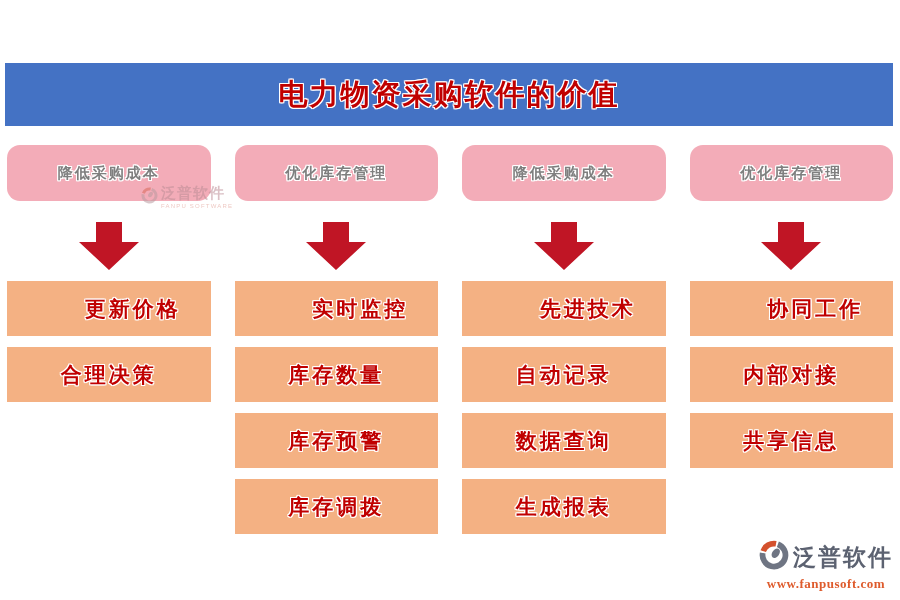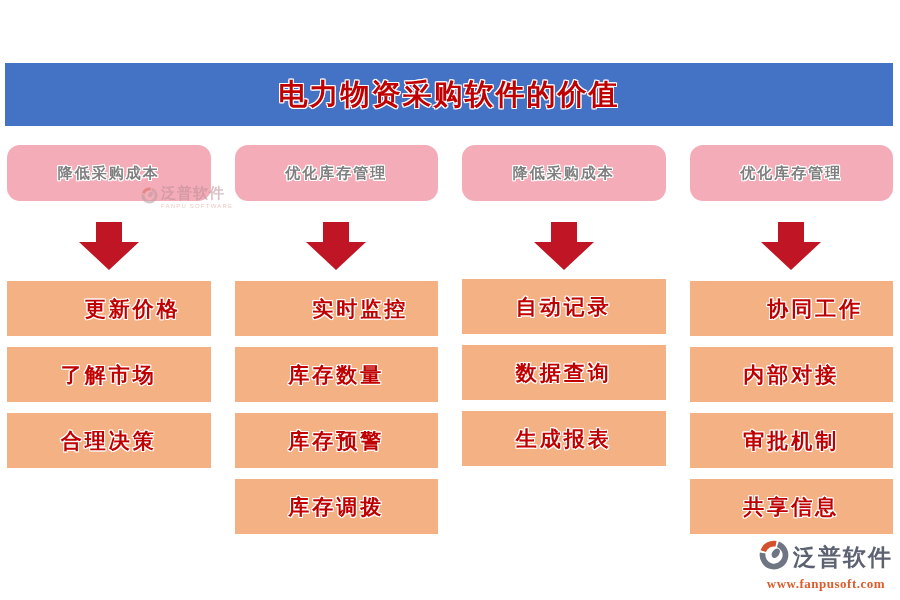--- a/index.html
+++ b/index.html
@@ -64,23 +64,20 @@
       </div>
       <div class="arrow">
         <svg width="60" height="48" viewBox="0 0 60 48">
             <path d="M17 0 H43 V20 H60 L30 48 L0 20 H17 Z" fill="#C01525"></path>
           </svg>
       </div>
       <div class="item first">
           <span class="outline-w">更新价格</span>
         </div>
       <div class="item">
-          <span class="outline-w">了解市场</span>
-        </div>
-      <div class="item">
           <span class="outline-w">合理决策</span>
         </div>
     </div>
 
     <div class="col">
       <div class="pillar">
         <span class="outline-w">优化库存管理</span>
       </div>
       <div class="arrow">
         <svg width="60" height="48" viewBox="0 0 60 48">
@@ -103,20 +100,23 @@
 
     <div class="col">
       <div class="pillar">
         <span class="outline-w">降低采购成本</span>
       </div>
       <div class="arrow">
         <svg width="60" height="48" viewBox="0 0 60 48">
             <path d="M17 0 H43 V20 H60 L30 48 L0 20 H17 Z" fill="#C01525"></path>
           </svg>
       </div>
+      <div class="item first">
+          <span class="outline-w">先进技术</span>
+        </div>
       <div class="item">
           <span class="outline-w">自动记录</span>
         </div>
       <div class="item">
           <span class="outline-w">数据查询</span>
         </div>
       <div class="item">
           <span class="outline-w">生成报表</span>
         </div>
     </div>
@@ -128,23 +128,20 @@
       <div class="arrow">
         <svg width="60" height="48" viewBox="0 0 60 48">
             <path d="M17 0 H43 V20 H60 L30 48 L0 20 H17 Z" fill="#C01525"></path>
           </svg>
       </div>
       <div class="item first">
           <span class="outline-w">协同工作</span>
         </div>
       <div class="item">
           <span class="outline-w">内部对接</span>
-        </div>
-      <div class="item">
-          <span class="outline-w">审批机制</span>
         </div>
       <div class="item">
           <span class="outline-w">共享信息</span>
         </div>
     </div>
 
   </div>
 
   <div class="watermark">
     <span>

